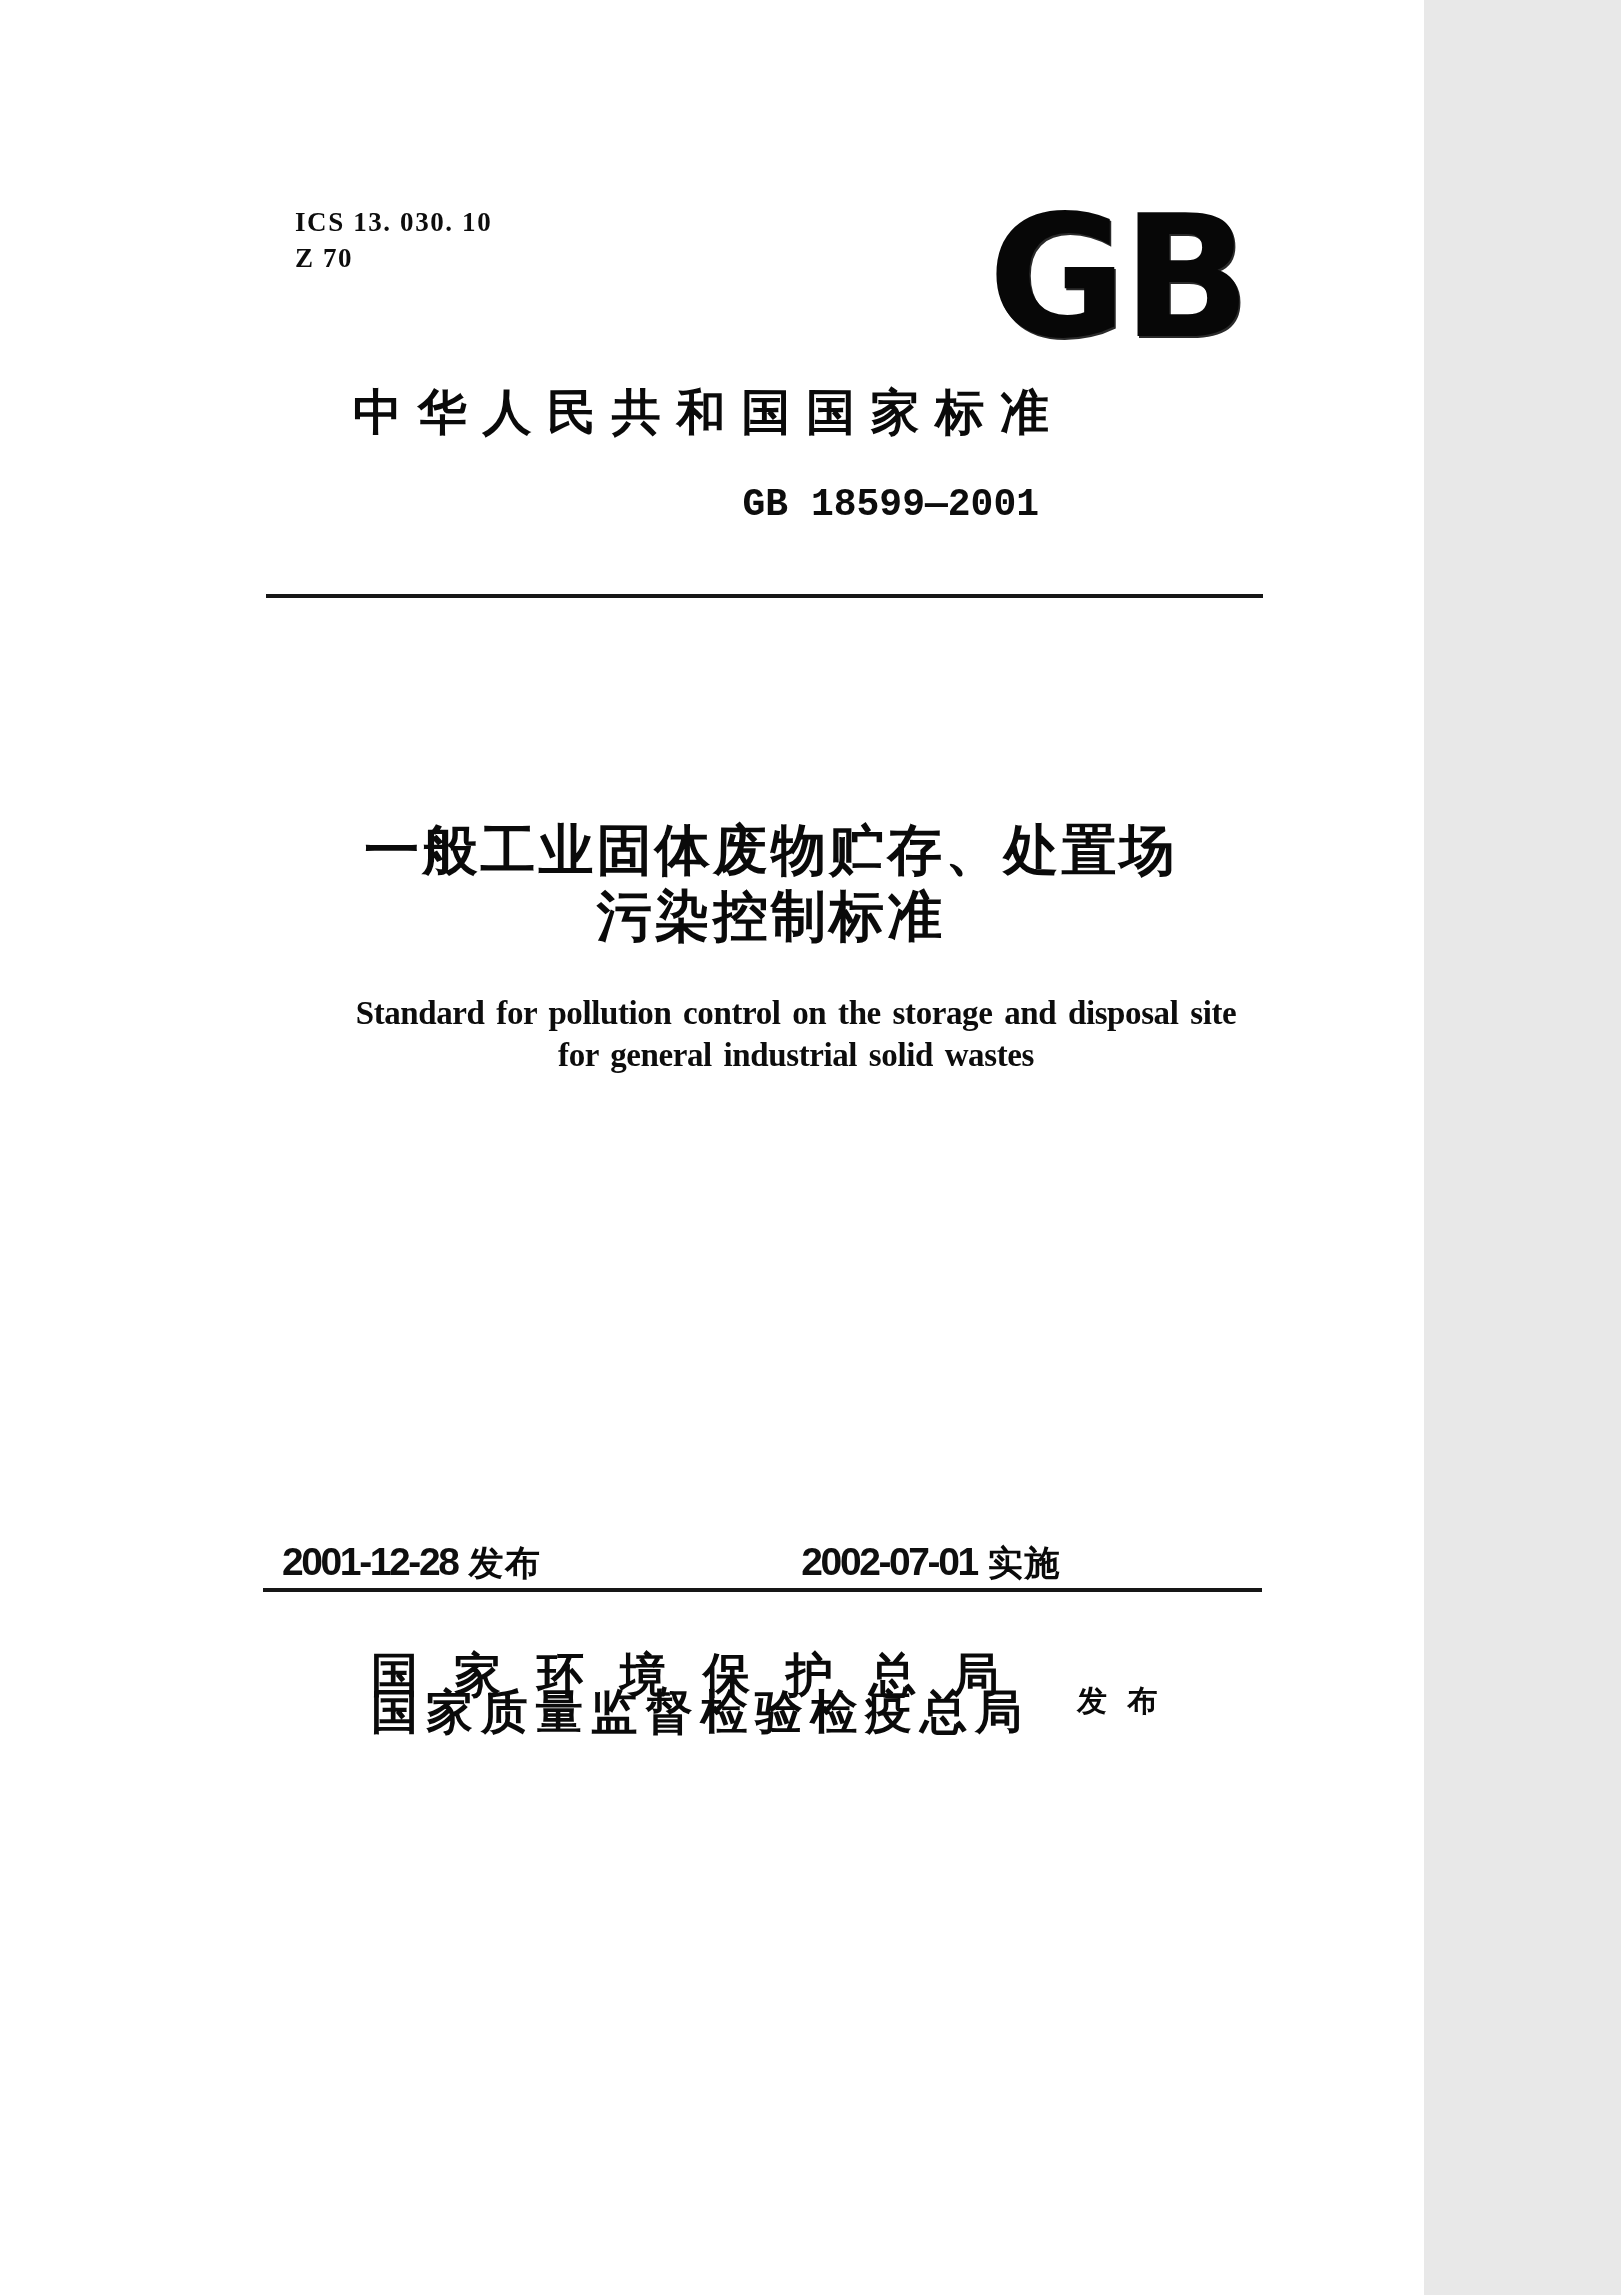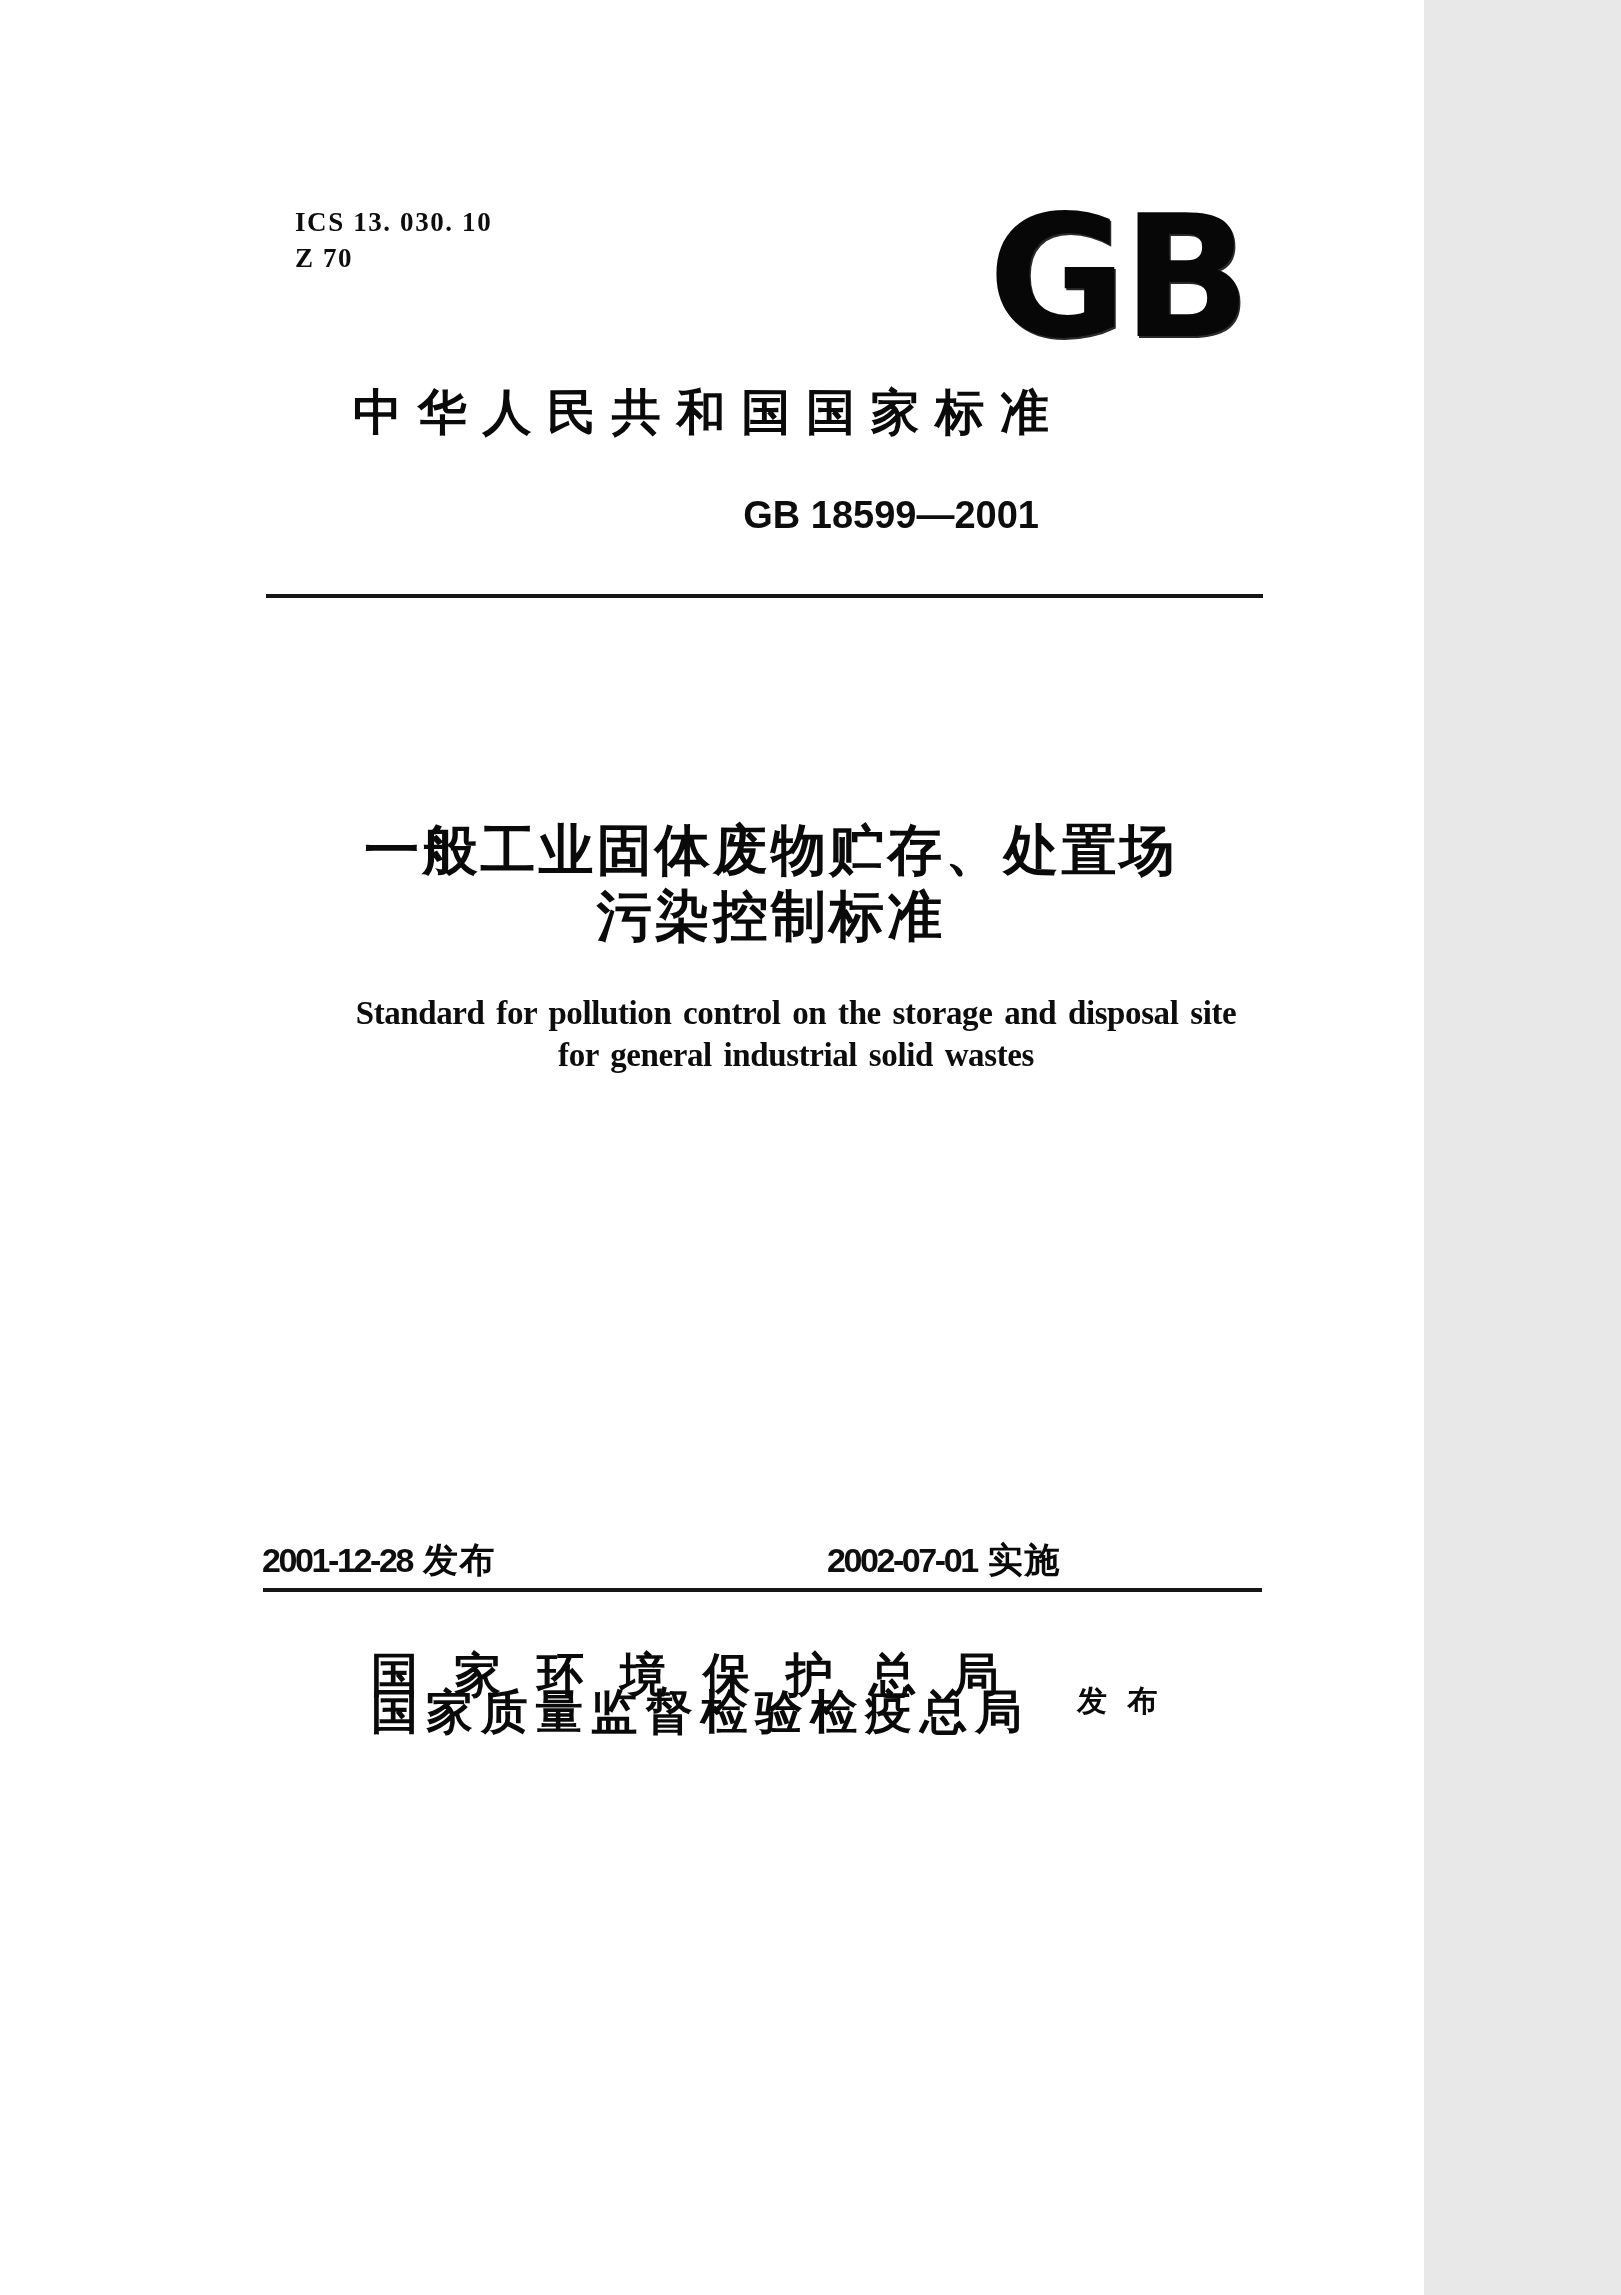--- a/index.html
+++ b/index.html
@@ -28,22 +28,22 @@
     text-shadow:1.6px 1.6px 0 #2a2a2a;
   }
   
   .cn-heading{
     position:absolute;left:353px;top:388px;
     font-family:"Liberation Serif",serif;
     font-weight:700;font-size:49px;line-height:1;
     letter-spacing:15.7px;white-space:nowrap;color:#0a0a0a;
   }
   .std-number{
-    position:absolute;right:385px;top:496px;
-    font-family:Liberation Sans, sans-serif;
+    position:absolute;right:385px;top:486px;
+    font-family:Liberation Mono, monospace;
     font-weight:700;font-size:38px;line-height:1;
     letter-spacing:0;color:#0d0d0d;white-space:nowrap;
   }
   .rule{
     position:absolute;background:#161616;height:3.9px;
   }
   .rule-top{left:266px;top:594px;width:997px;}
   .rule-bottom{left:263px;top:1588px;width:999px;}
   
   .centered{
@@ -63,22 +63,22 @@
     word-spacing:3.9px;letter-spacing:-0.4px;color:#0d0d0d;margin-left:25px;
   }
   .title-en-1{top:997px;}
   .title-en-2{top:1039px;}
   
   .date-block{position:absolute;top:1542px;white-space:nowrap;}
   .date-left{left:262px;}
   .date-right{right:363px;text-align:right;}
   .date-num{
     font-family:"Liberation Sans",sans-serif;
-    font-weight:700;font-size:34px;line-height:1;
-    letter-spacing:-2.4px;color:#0f0f0f;
+    font-weight:700;font-size:39px;line-height:1;
+    letter-spacing:-2.4px;color:#0f0f0f;margin-left:20px;
   }
   .date-label{
     font-family:"Liberation Sans",sans-serif;
     font-weight:700;font-size:35px;line-height:1;
     margin-left:11px;color:#0a0a0a;letter-spacing:1.6px;
   }
   
   .pub-line{
     position:absolute;left:371px;
     font-family:"Liberation Serif",serif;

